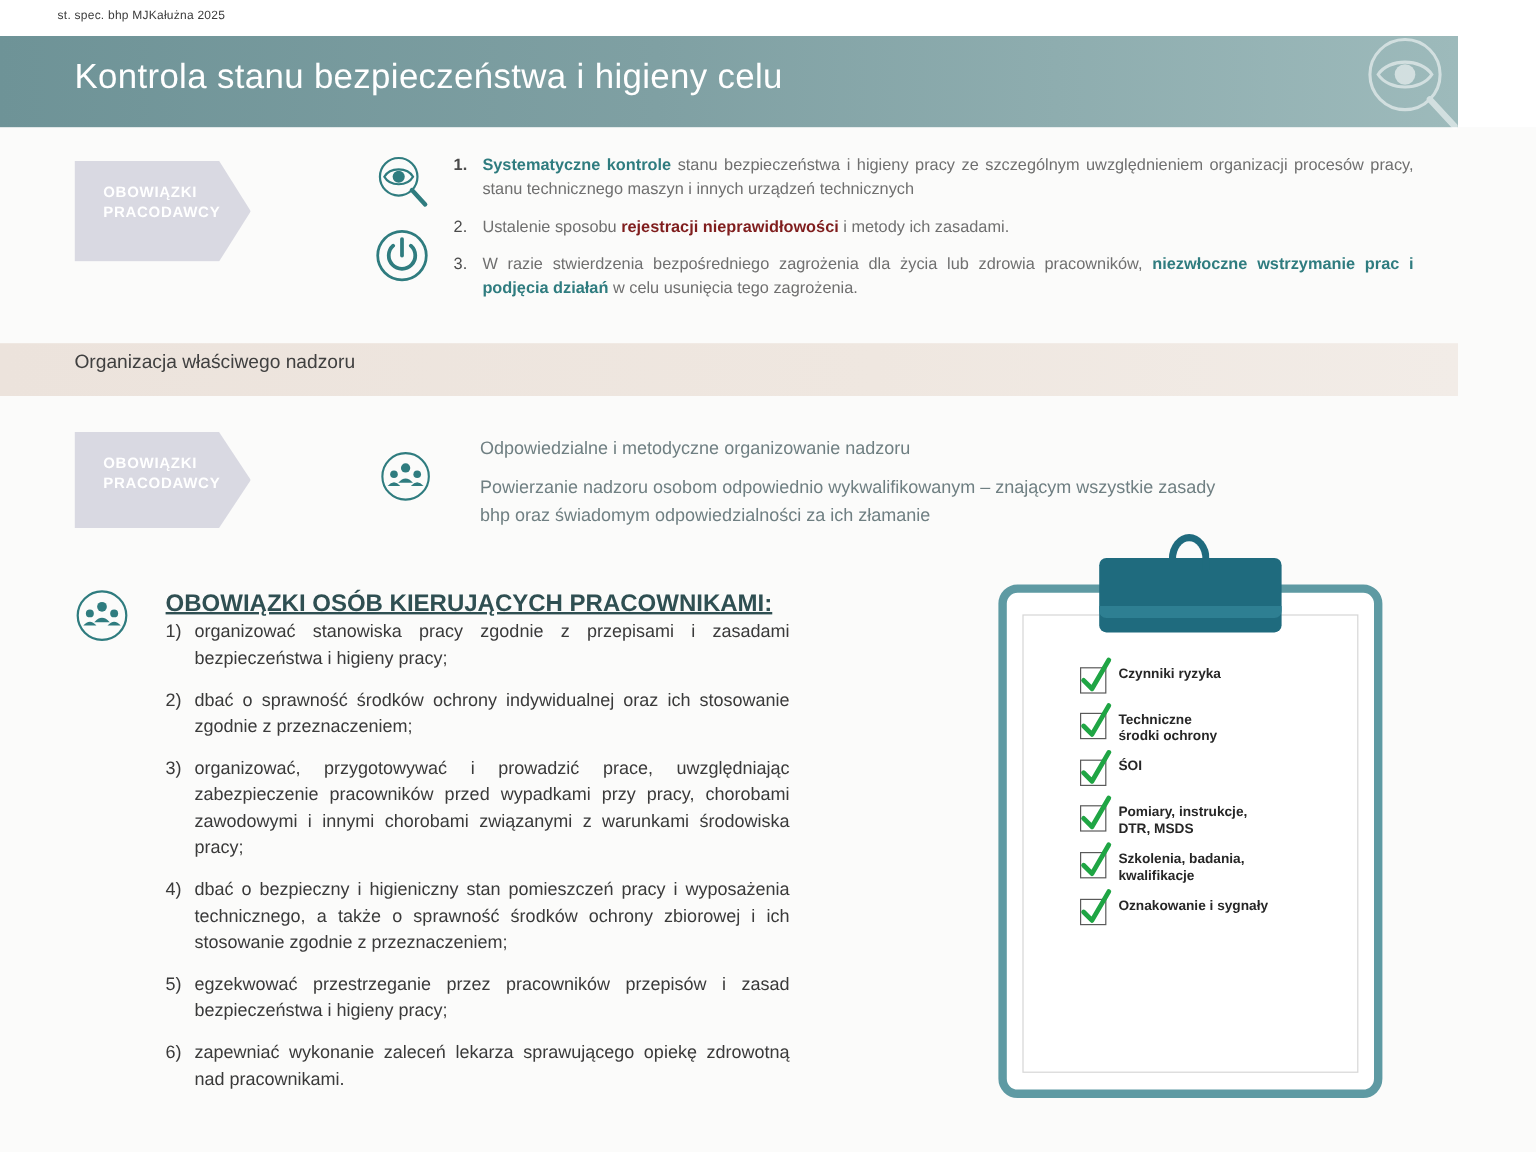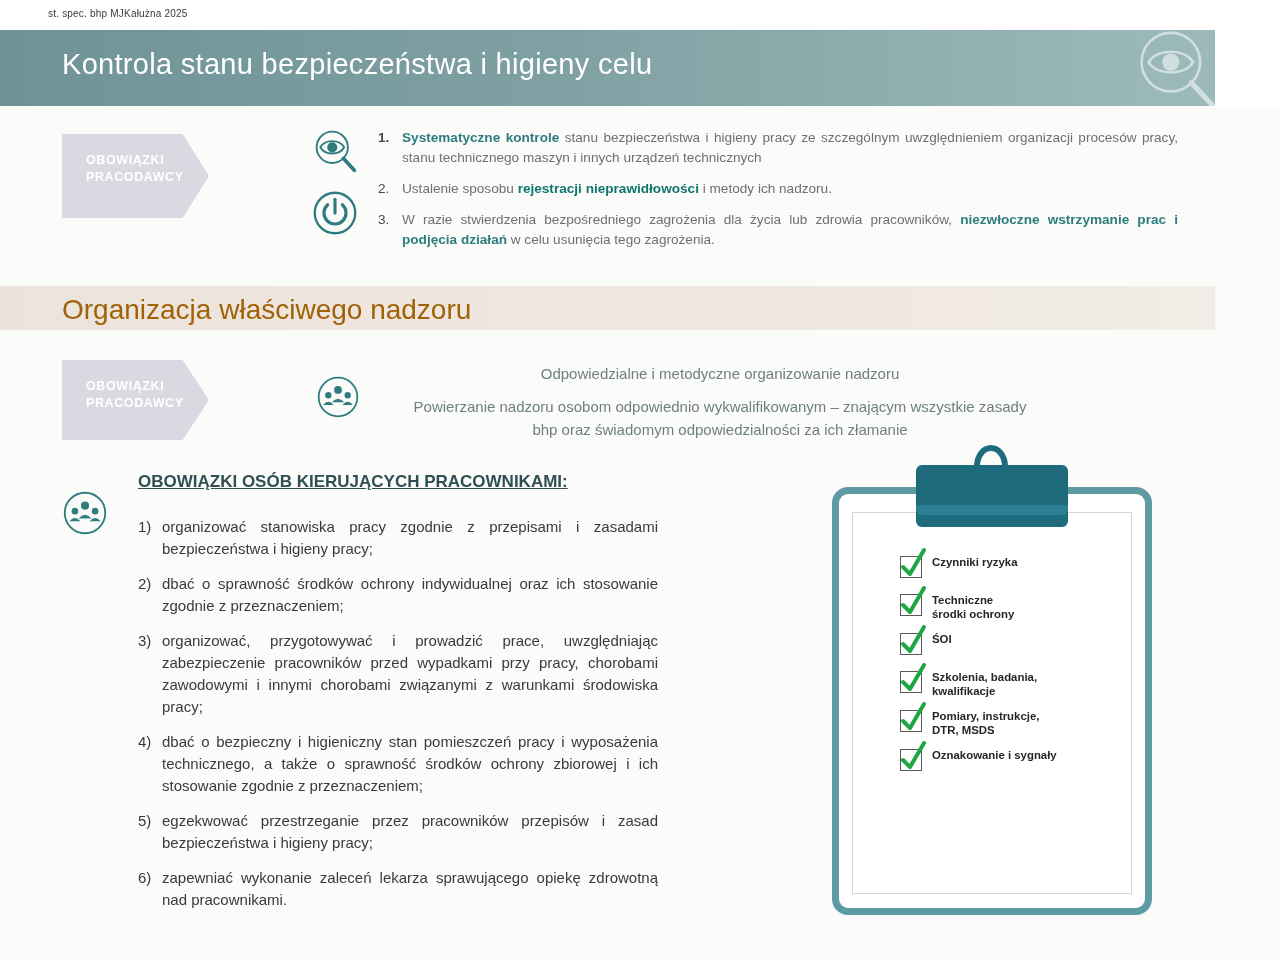--- a/index.html
+++ b/index.html
@@ -106,72 +106,72 @@
     margin-bottom: 11px;
   }
   .sec1-list .num {
     width: 24px;
     flex: 0 0 24px;
     color: #4a4a4a;
   }
   .sec1-list .num.bold { font-weight: bold; }
   .sec1-list .txt { flex: 1; }
   .teal-b { color: #2f7c7f; font-weight: bold; }
-  .dark-b { color: #0f766e; font-weight: bold; margin-top: 32px; }
+  .dark-b { color: #7f1d1d; font-weight: bold; margin-top: 32px; }
 
   
   .band2 {
     position: absolute;
     top: 286px;
     left: 0;
     width: 1215px;
     height: 44px;
     background: linear-gradient(to right, #ece3dc 0%, #efe7e0 60%, #f2ece7 100%);
   }
   .band2-title {
     position: absolute;
     top: 294px;
     left: 62px;
-    font-size: 28px;
-    color: #a16207;
+    font-size: 16px;
+    color: #404040;
     font-weight: 400;
   }
 
   
   .sec2-icon {
     position: absolute;
     left: 316px;
     top: 375px;
     width: 44px;
     height: 44px;
   }
   .sec2-text {
     position: absolute;
     left: 400px;
     top: 362px;
     width: 640px;
     font-size: 15px;
     line-height: 23px;
     color: #6f7f82;
   }
-  .sec2-text p { margin: 0 0 10px 0; text-align: center; }
+  .sec2-text p { margin: 0 0 10px 0; }
 
   
   .sec3-icon {
     position: absolute;
     left: 62px;
     top: 490px;
     width: 46px;
     height: 46px;
   }
   .sec3-title {
     position: absolute;
     left: 138px;
-    top: 472px;
-    font-size: 17px;
+    top: 492px;
+    font-size: 20px;
     font-weight: bold;
     color: #2f4f52;
     text-decoration: underline;
   }
   .sec3-list {
     position: absolute;
     left: 138px;
     top: 516px;
     width: 520px;
     font-size: 15px;
@@ -309,21 +309,21 @@
   </div>
 </div>
 
 <div class="sec1-list" id="sec1-list">
     <div class="li">
       <div class="num bold">1.</div>
       <div class="txt"><span class="teal-b">Systematyczne kontrole </span><span>stanu bezpieczeństwa i higieny pracy ze szczególnym uwzględnieniem organizacji procesów pracy, stanu technicznego maszyn i innych urządzeń technicznych</span></div>
     </div>
     <div class="li">
       <div class="num">2.</div>
-      <div class="txt"><span>Ustalenie sposobu </span><span class="dark-b">rejestracji nieprawidłowości</span><span> i metody ich nadzoru.</span></div>
+      <div class="txt"><span>Ustalenie sposobu </span><span class="dark-b">rejestracji nieprawidłowości</span><span> i metody ich zasadami.</span></div>
     </div>
     <div class="li">
       <div class="num">3.</div>
       <div class="txt"><span>W razie stwierdzenia bezpośredniego zagrożenia dla życia lub zdrowia pracowników, </span><span class="teal-b">niezwłoczne wstrzymanie prac i podjęcia działań</span><span> w celu usunięcia tego zagrożenia.</span></div>
     </div>
   </div>
 
 <div class="band2"></div>
 <div class="band2-title">Organizacja właściwego nadzoru</div>
 
@@ -415,31 +415,31 @@
         </svg>
       </div>
       <div class="check-label">ŚOI</div>
     </div>
     <div class="check-row">
       <div class="check-box">
         <svg width="30" height="34" viewBox="0 0 30 34">
           <path d="M5 20 L12 27 L26 3" fill="none" stroke="#1fa544" stroke-width="4" stroke-linecap="round" stroke-linejoin="round"></path>
         </svg>
       </div>
+      <div class="check-label">Pomiary,  instrukcje,<br>DTR, MSDS</div>
+    </div>
+    <div class="check-row">
+      <div class="check-box">
+        <svg width="30" height="34" viewBox="0 0 30 34">
+          <path d="M5 20 L12 27 L26 3" fill="none" stroke="#1fa544" stroke-width="4" stroke-linecap="round" stroke-linejoin="round"></path>
+        </svg>
+      </div>
       <div class="check-label">Szkolenia, badania,<br>kwalifikacje</div>
     </div>
     <div class="check-row">
       <div class="check-box">
         <svg width="30" height="34" viewBox="0 0 30 34">
           <path d="M5 20 L12 27 L26 3" fill="none" stroke="#1fa544" stroke-width="4" stroke-linecap="round" stroke-linejoin="round"></path>
         </svg>
       </div>
-      <div class="check-label">Pomiary,  instrukcje,<br>DTR, MSDS</div>
-    </div>
-    <div class="check-row">
-      <div class="check-box">
-        <svg width="30" height="34" viewBox="0 0 30 34">
-          <path d="M5 20 L12 27 L26 3" fill="none" stroke="#1fa544" stroke-width="4" stroke-linecap="round" stroke-linejoin="round"></path>
-        </svg>
-      </div>
       <div class="check-label">Oznakowanie i sygnały</div>
     </div>
   </div>
 
 </body></html>

